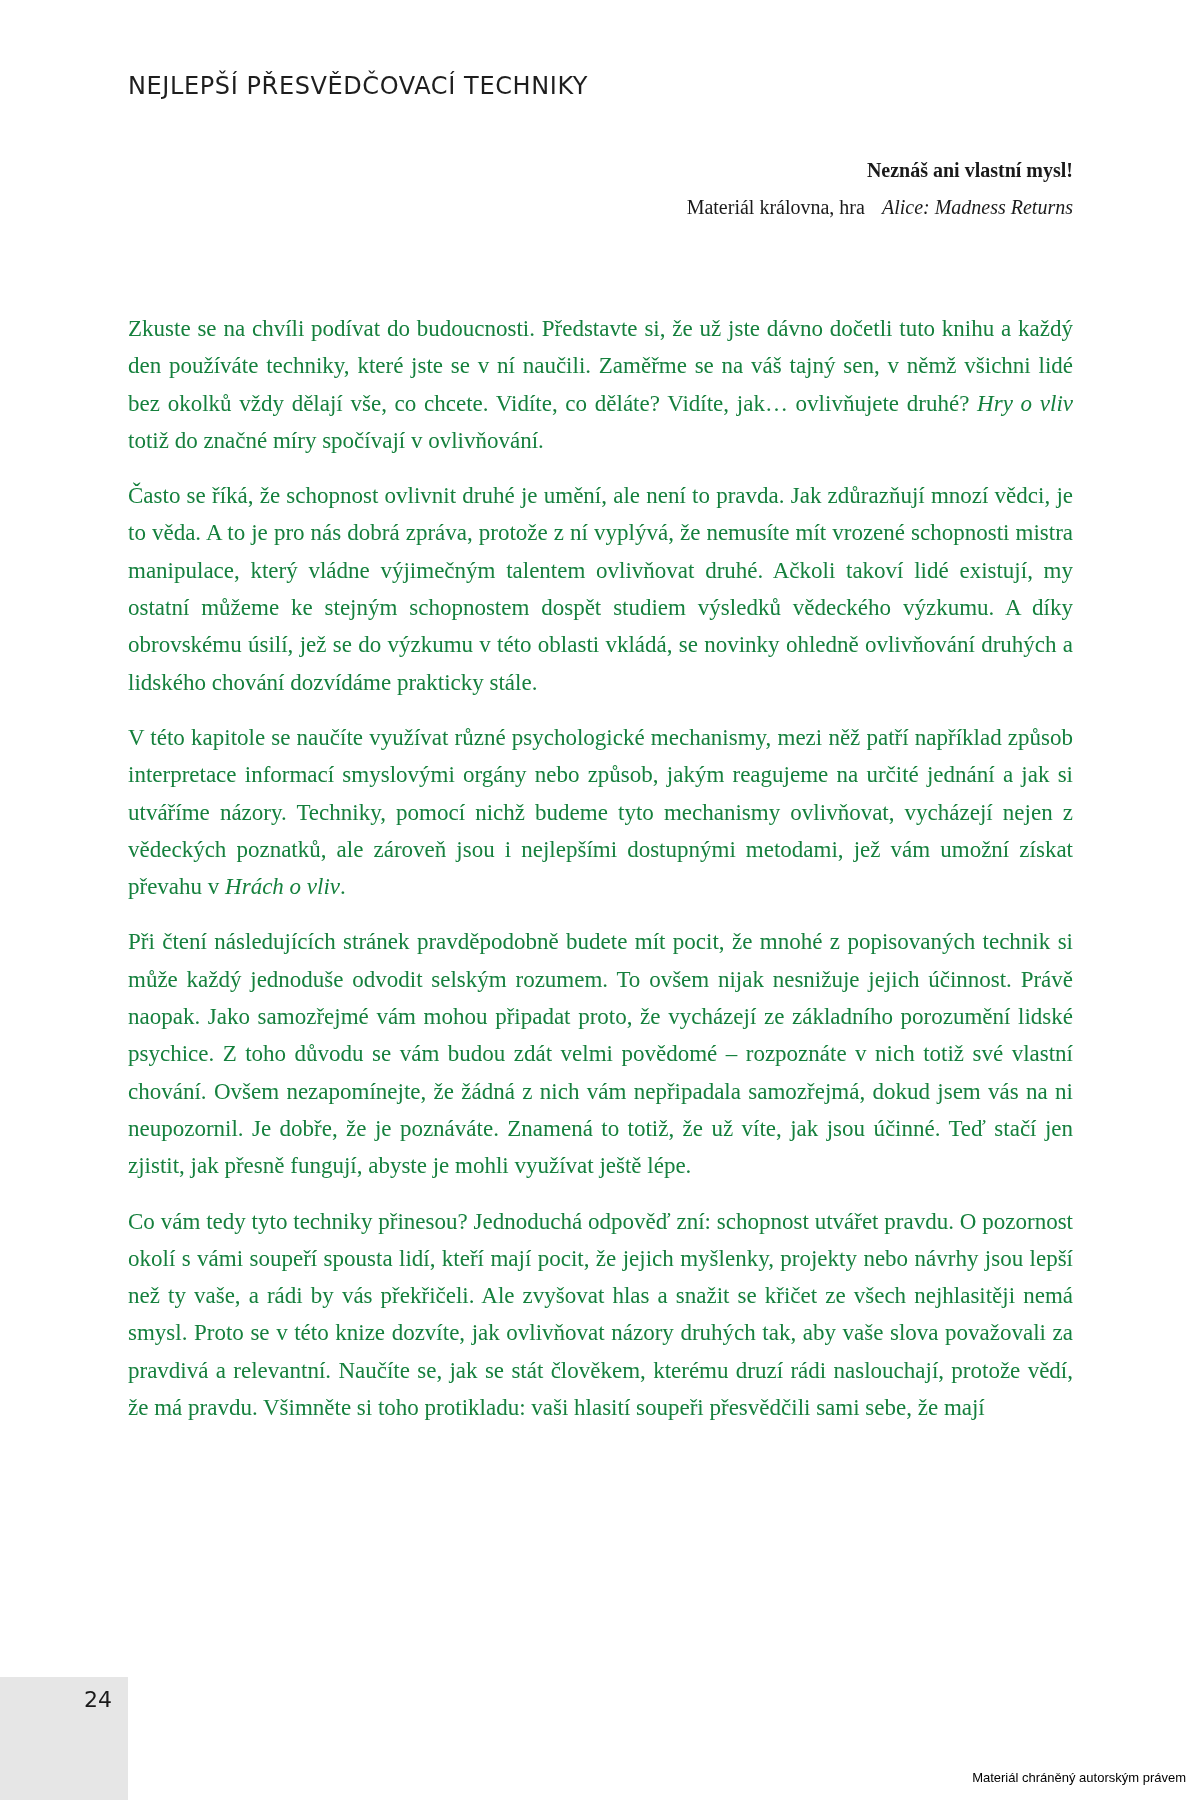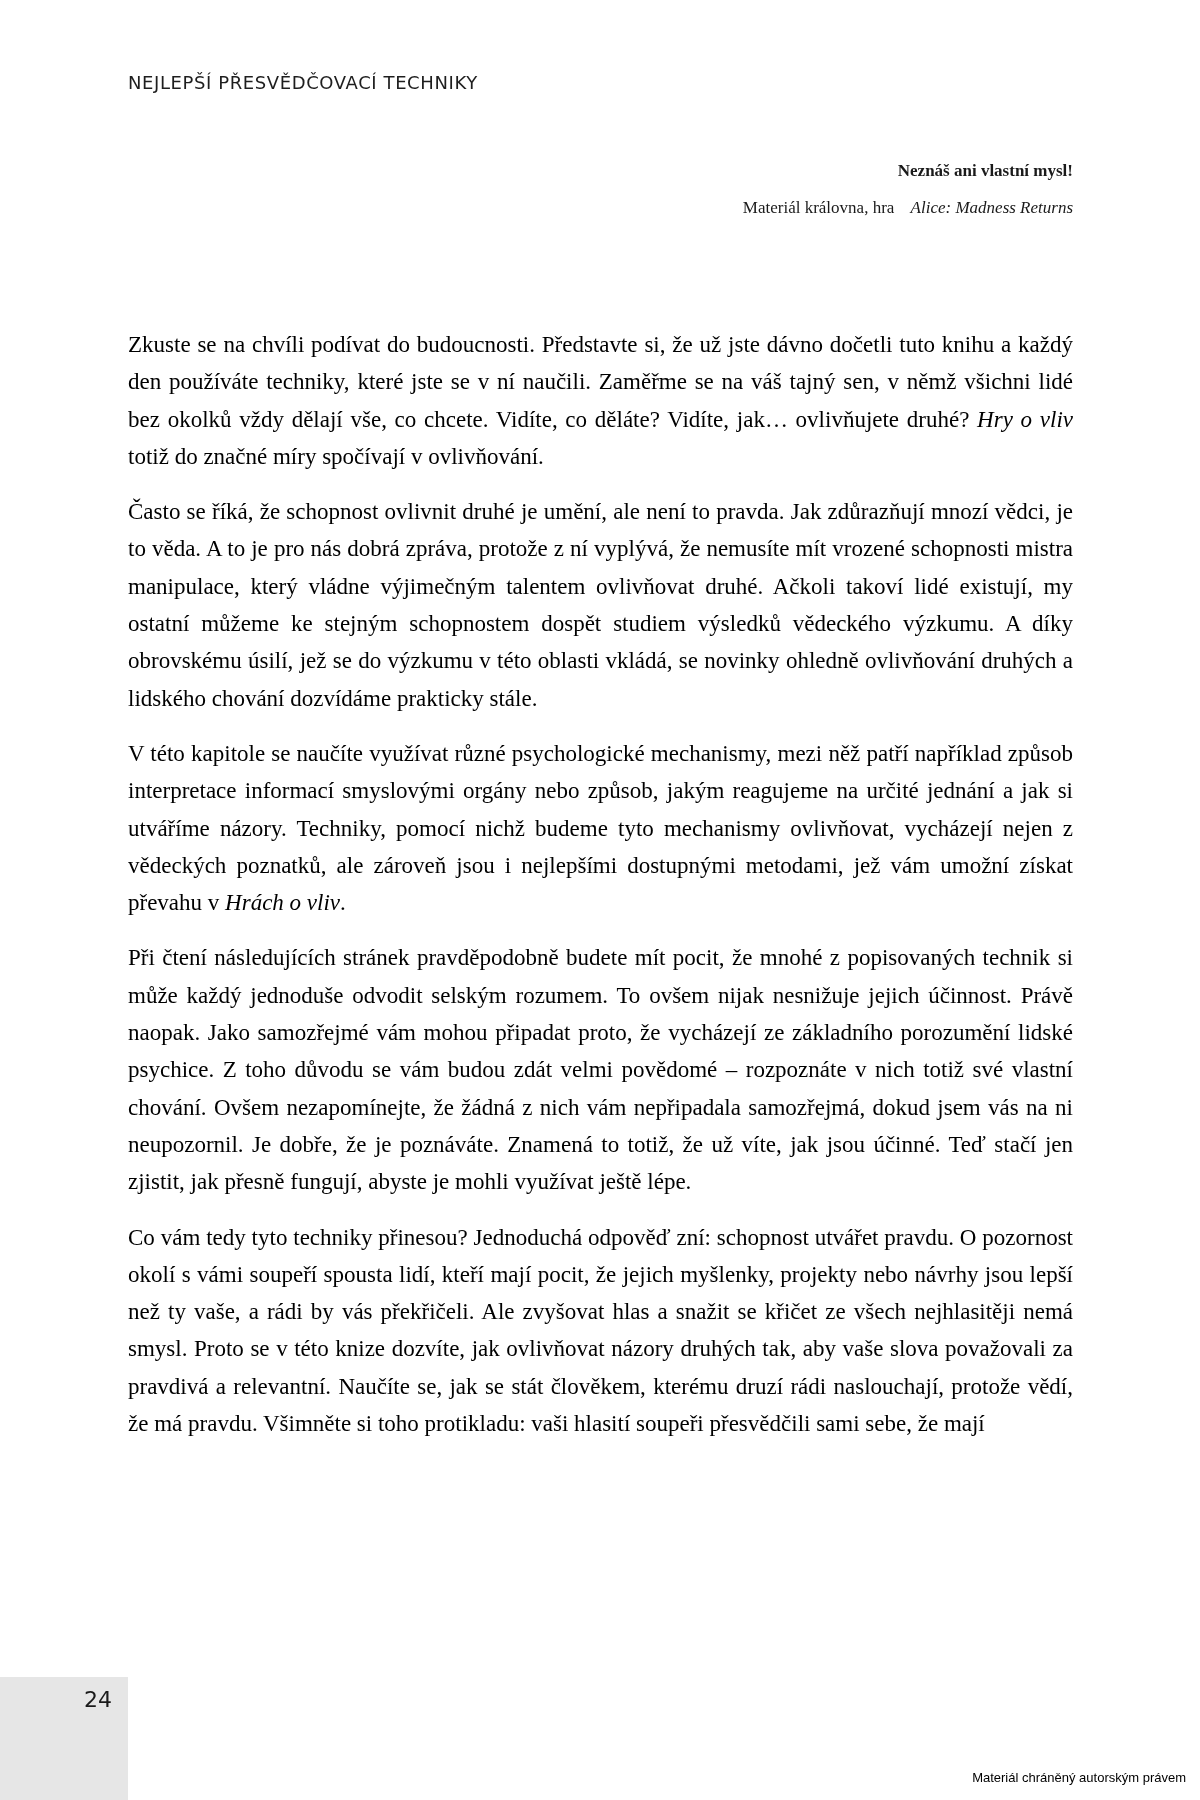--- a/index.html
+++ b/index.html
@@ -12,50 +12,50 @@
       height: 1800px;
       position: relative;
       overflow: hidden;
       color: #1a1a1a;
     }
     .running-header {
       position: absolute;
       left: 128px;
       top: 72px;
       font-family: "DejaVu Sans", sans-serif;
-      font-size: 18px;
+      font-size: 24px;
       letter-spacing: 0.6px;
       color: #1e1e1e;
     }
     .epigraph {
       position: absolute;
       right: 127px;
       top: 152px;
       text-align: right;
       font-family: "Liberation Serif", serif;
-      font-size: 17px;
+      font-size: 20px;
       line-height: 37px;
       color: #1a1a1a;
     }
     .epigraph .quote {
       font-weight: bold;
     }
     .epigraph em {
       font-style: italic;
       margin-left: 12px;
     }
     .body-text {
       position: absolute;
       left: 128px;
-      top: 326px;
+      top: 310px;
       width: 945px;
       font-family: "Liberation Serif", serif;
       font-size: 23px;
       line-height: 37.3px;
-      color: #000000;
+      color: #15803d;
       text-align: justify;
     }
     .body-text p {
       margin: 0 0 18px 0;
       text-align: justify;
     }
     .body-text em {
       font-style: italic;
     }
     .page-number-block {

